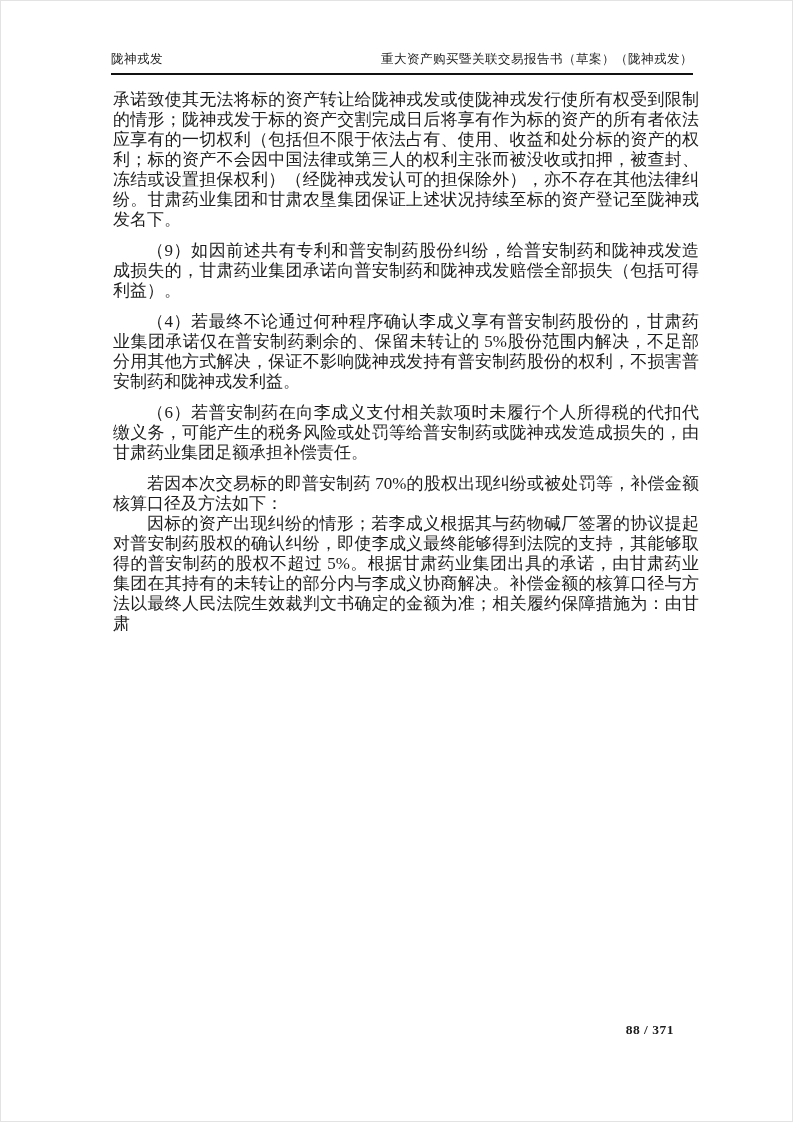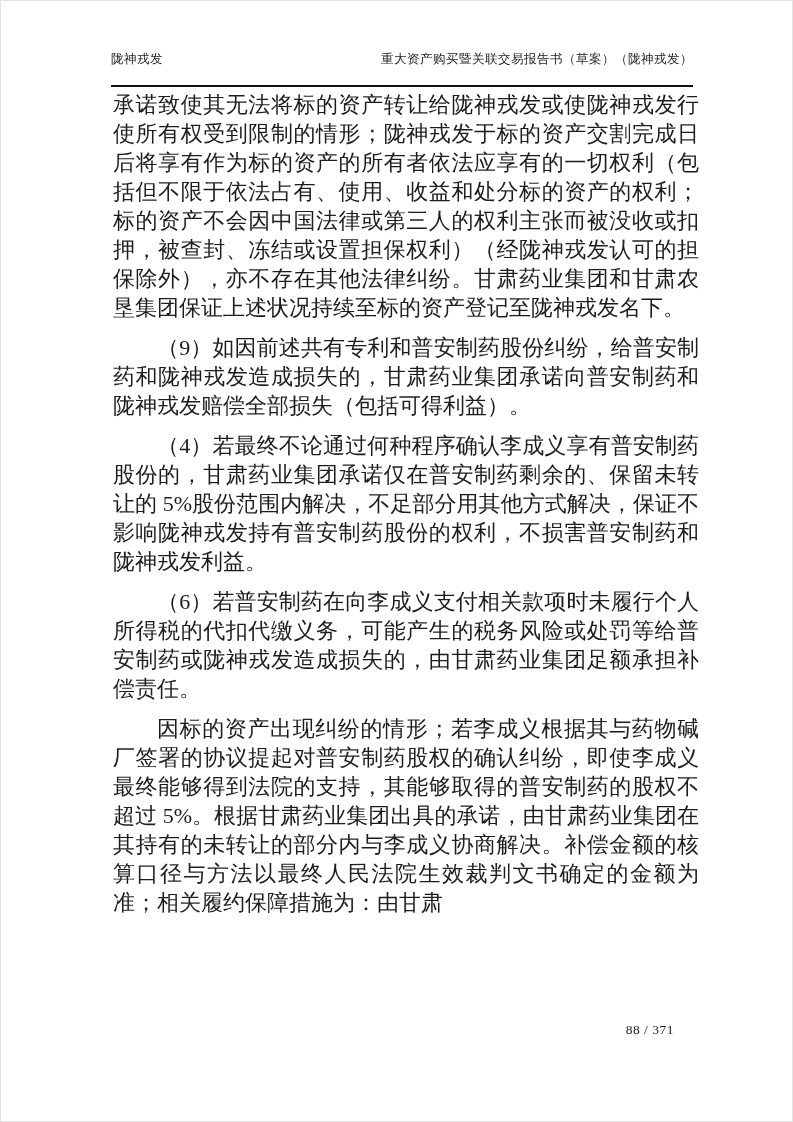--- a/index.html
+++ b/index.html
@@ -20,66 +20,67 @@
   }
   .header {
     position: absolute;
     left: 110px;
     top: 50px;
     width: 582px;
     display: flex;
     justify-content: space-between;
     align-items: baseline;
     border-bottom: 2px solid #111111;
-    padding-bottom: 17px;
+    padding-bottom: 5px;
     font-size: 12.5px;
     letter-spacing: 0.5px;
     white-space: nowrap;
   }
   .doc-body {
     position: absolute;
     left: 112px;
     top: 89px;
     width: 586px;
-    font-size: 22px;
-    line-height: 29px;
+    font-size: 17px;
+    line-height: 20px;
     text-align: justify;
     text-justify: inter-ideograph;
   }
   .doc-body p {
     margin: 0 0 11px 0;
     text-indent: 2em;
   }
   .doc-body p.no-indent { text-indent: 0; }
   .doc-body p.gap-small { margin-bottom: 4px; }
   .doc-body p.gap-none  { margin-bottom: 0; }
   .footer {
     position: absolute;
     top: 1021px;
     right: 118px;
     font-size: 13.5px;
-    font-weight: 400;
+    font-weight: 700;
     letter-spacing: 0.5px;
   }
 </style>
 </head>
 <body>
 
 <div class="page">
 
   <div class="header">
     <span>陇神戎发</span>
     <span>重大资产购买暨关联交易报告书（草案）（陇神戎发）</span>
   </div>
 
   <div class="doc-body">
     <p class="no-indent">承诺致使其无法将标的资产转让给陇神戎发或使陇神戎发行使所有权受到限制的情形；陇神戎发于标的资产交割完成日后将享有作为标的资产的所有者依法应享有的一切权利（包括但不限于依法占有、使用、收益和处分标的资产的权利；标的资产不会因中国法律或第三人的权利主张而被没收或扣押，被查封、冻结或设置担保权利）（经陇神戎发认可的担保除外），亦不存在其他法律纠纷。甘肃药业集团和甘肃农垦集团保证上述状况持续至标的资产登记至陇神戎发名下。</p>
     <p>（9）如因前述共有专利和普安制药股份纠纷，给普安制药和陇神戎发造成损失的，甘肃药业集团承诺向普安制药和陇神戎发赔偿全部损失（包括可得利益）。</p>
     <p>（4）若最终不论通过何种程序确认李成义享有普安制药股份的，甘肃药业集团承诺仅在普安制药剩余的、保留未转让的 5%股份范围内解决，不足部分用其他方式解决，保证不影响陇神戎发持有普安制药股份的权利，不损害普安制药和陇神戎发利益。</p>
     <p>（6）若普安制药在向李成义支付相关款项时未履行个人所得税的代扣代缴义务，可能产生的税务风险或处罚等给普安制药或陇神戎发造成损失的，由甘肃药业集团足额承担补偿责任。</p>
+    <p class="gap-none">若因本次交易标的即普安制药 70%的股权出现纠纷或被处罚等，补偿金额核算口径及方法如下：</p>
     <p class="gap-none">因标的资产出现纠纷的情形；若李成义根据其与药物碱厂签署的协议提起对普安制药股权的确认纠纷，即使李成义最终能够得到法院的支持，其能够取得的普安制药的股权不超过 5%。根据甘肃药业集团出具的承诺，由甘肃药业集团在其持有的未转让的部分内与李成义协商解决。补偿金额的核算口径与方法以最终人民法院生效裁判文书确定的金额为准；相关履约保障措施为：由甘肃</p>
   </div>
 
   <div class="footer">
     <span>88 / 371</span>
   </div>
 
 </div>
 
 </body></html>

